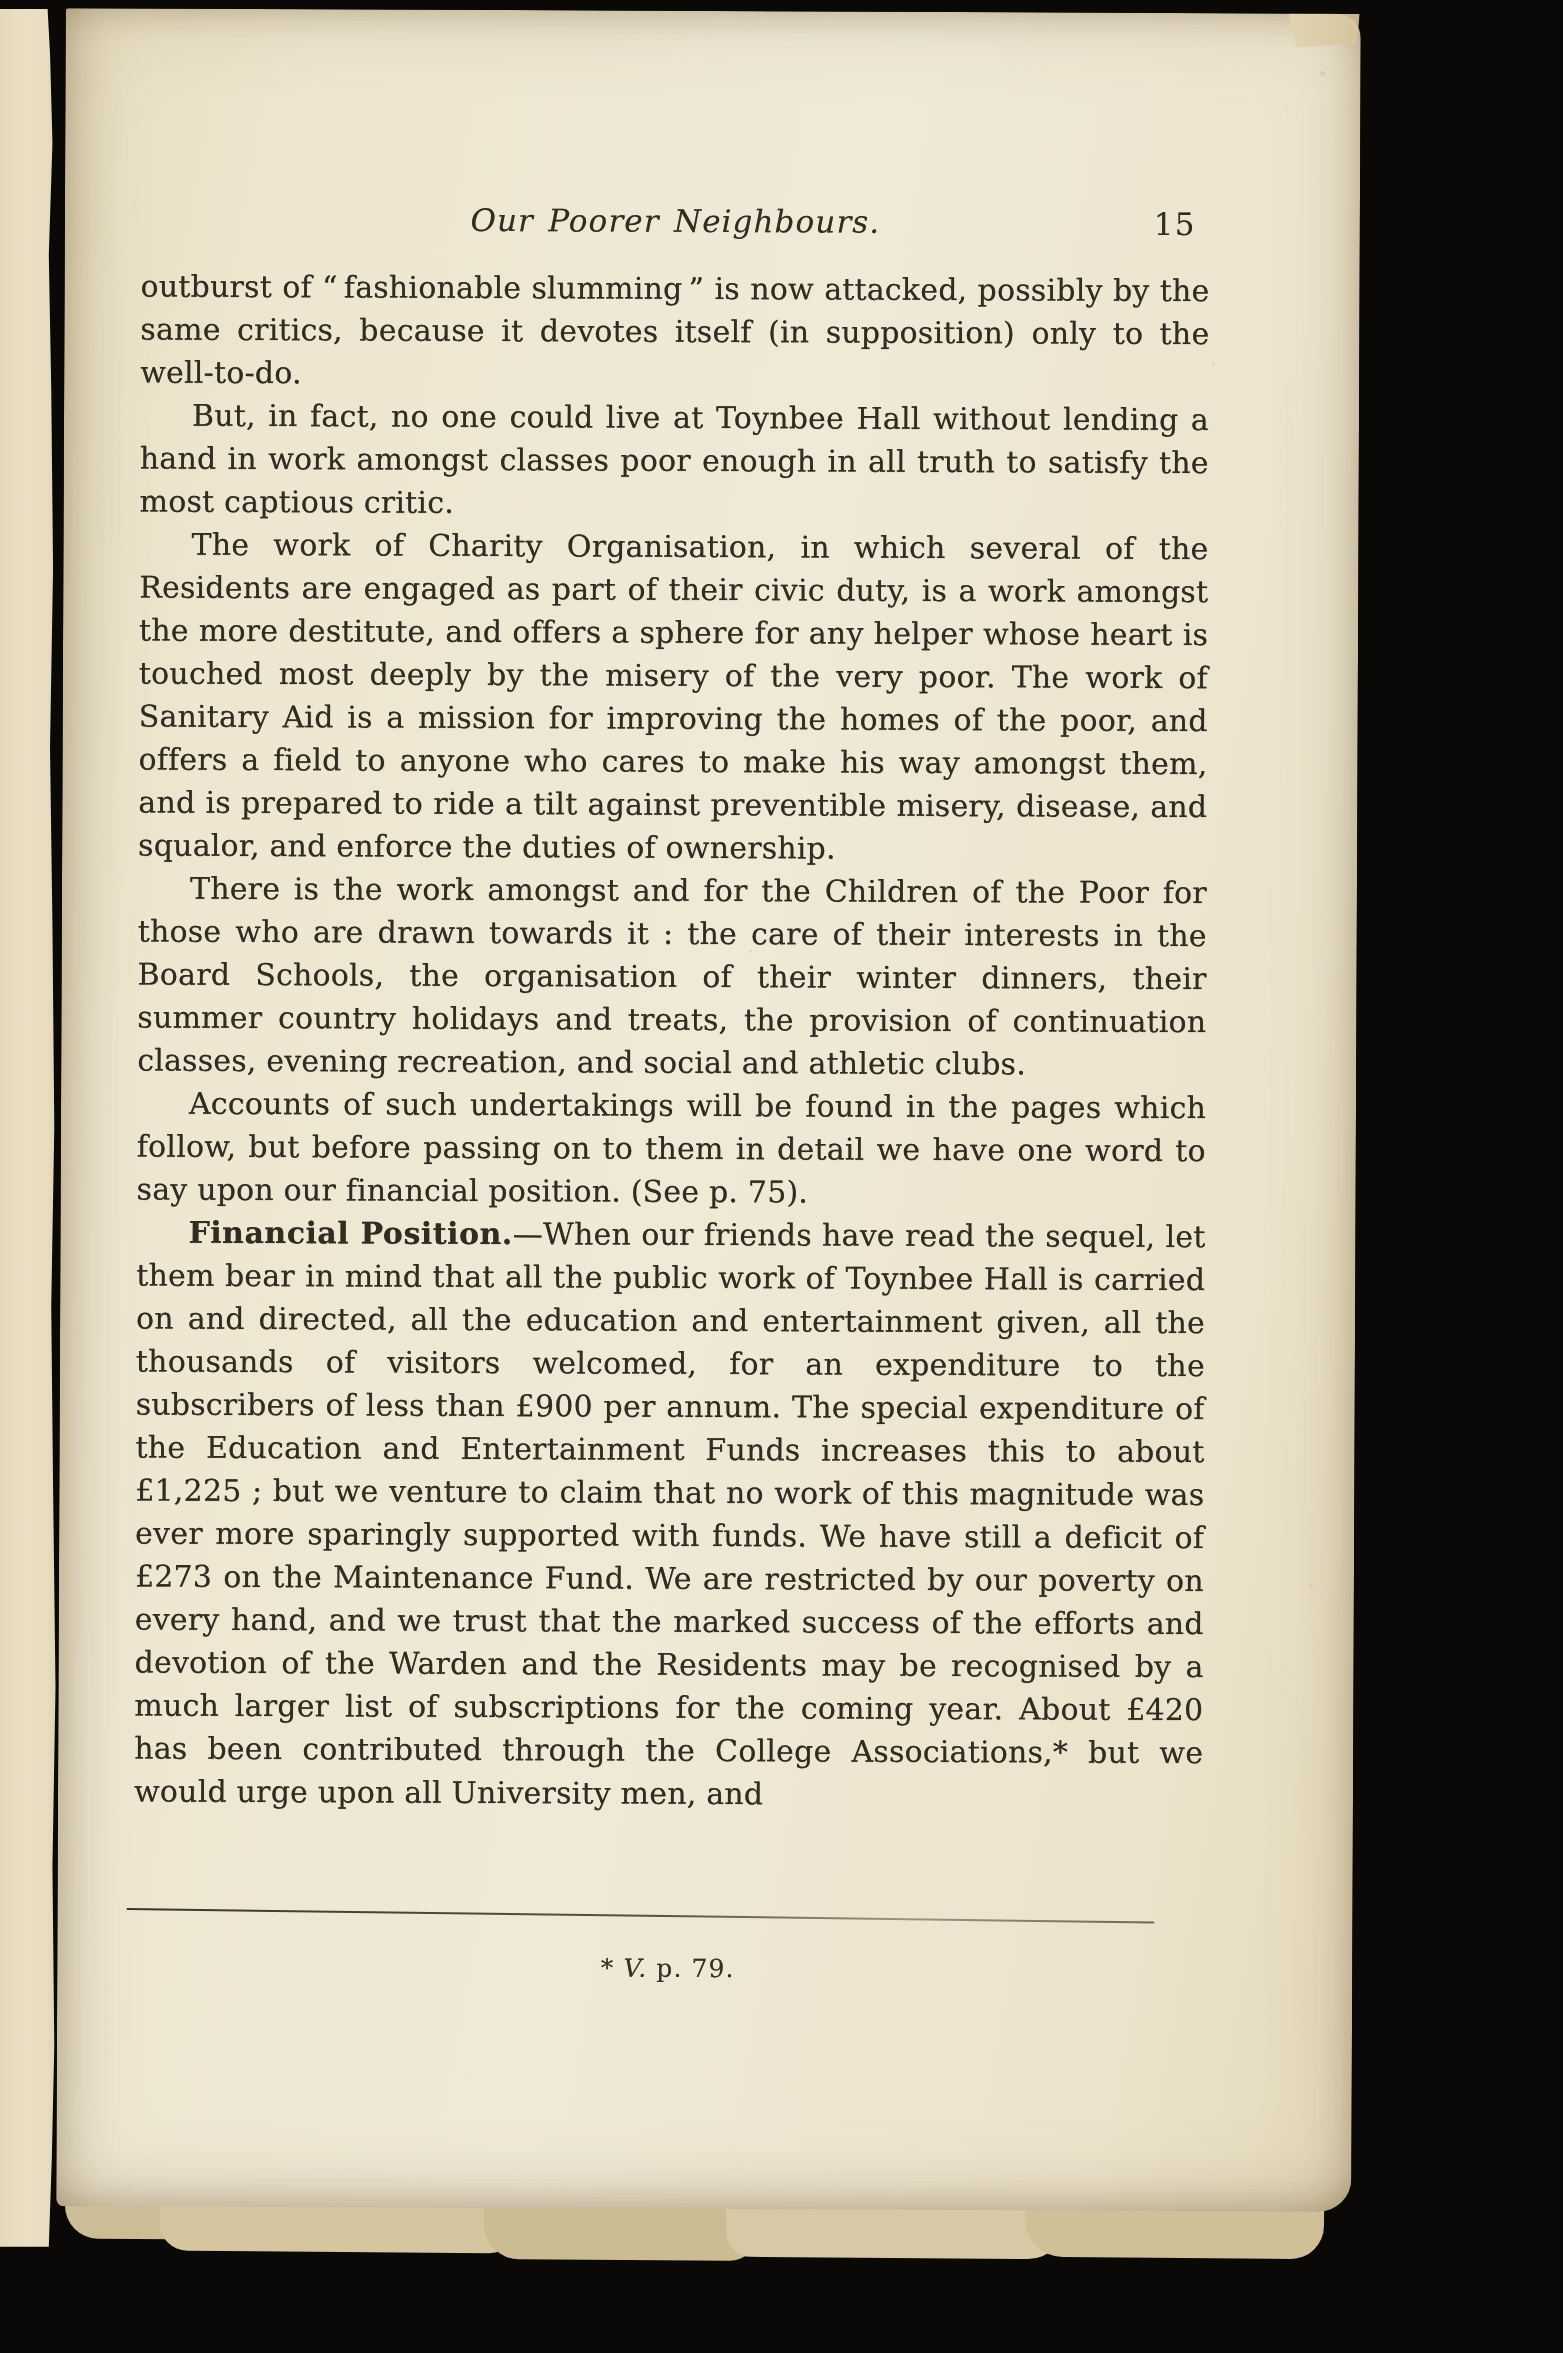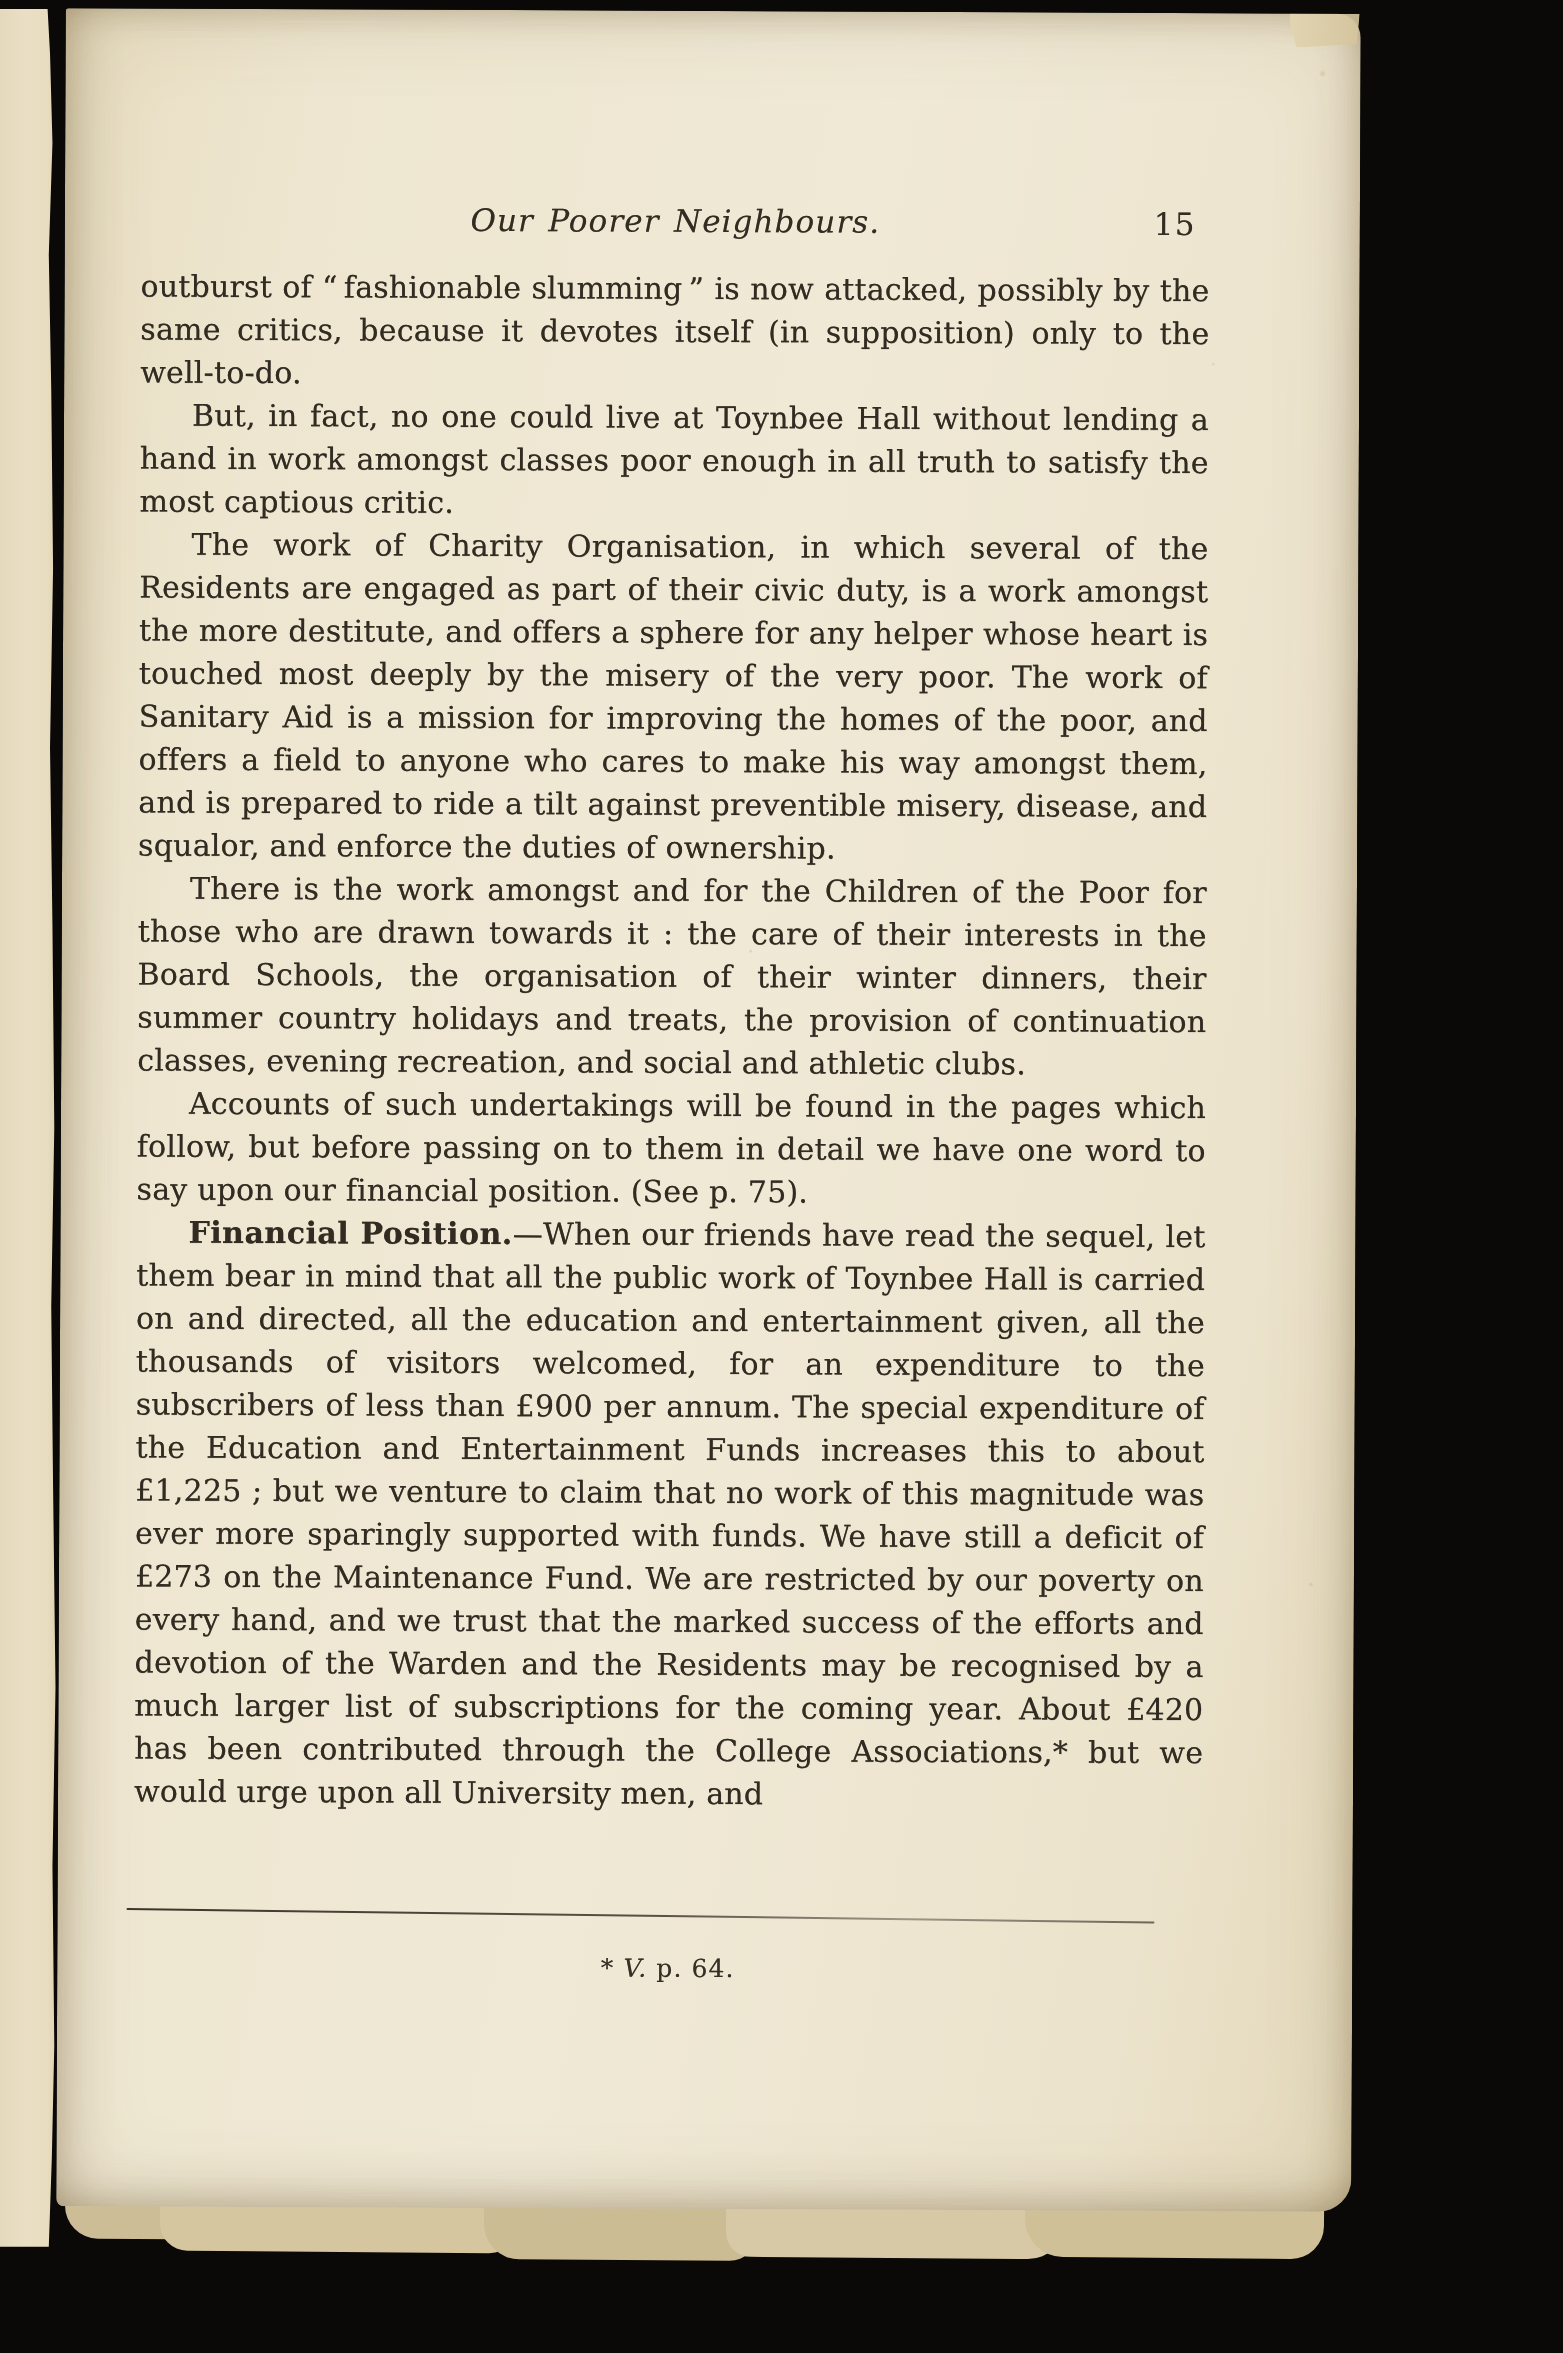--- a/index.html
+++ b/index.html
@@ -162,16 +162,16 @@
     <p class="no-indent">outburst of “ fashionable slumming ” is now attacked, possibly by the same critics, because it devotes itself (in supposition) only to the well-to-do.</p>
     <p>But, in fact, no one could live at Toynbee Hall without lending a hand in work amongst classes poor enough in all truth to satisfy the most captious critic.</p>
     <p>The work of Charity Organisation, in which several of the Residents are engaged as part of their civic duty, is a work amongst the more destitute, and offers a sphere for any helper whose heart is touched most deeply by the misery of the very poor. The work of Sanitary Aid is a mission for improving the homes of the poor, and offers a field to anyone who cares to make his way amongst them, and is prepared to ride a tilt against preventible misery, disease, and squalor, and enforce the duties of ownership.</p>
     <p>There is the work amongst and for the Children of the Poor for those who are drawn towards it&nbsp;: the care of their interests in the Board Schools, the organisation of their winter dinners, their summer country holidays and treats, the provision of continuation classes, evening recreation, and social and athletic clubs.</p>
     <p>Accounts of such undertakings will be found in the pages which follow, but before passing on to them in detail we have one word to say upon our financial position. (See p. 75).</p>
     <p><b class="fin-heading">Financial Position.</b><span>—When our friends have read the sequel, let them bear in mind that all the public work of Toynbee Hall is carried on and directed, all the education and entertainment given, all the thousands of visitors welcomed, for an expenditure to the subscribers of less than £900 per annum. The special expenditure of the Education and Entertainment Funds increases this to about £1,225&nbsp;; but we venture to claim that no work of this magnitude was ever more sparingly supported with funds. We have still a deficit of £273 on the Maintenance Fund. We are restricted by our poverty on every hand, and we trust that the marked success of the efforts and devotion of the Warden and the Residents may be recognised by a much larger list of subscriptions for the coming year. About £420 has been contributed through the College Associations,* but we would urge upon all University men, and</span></p>
   </div>
 
   <div class="footnote-rule"></div>
 
-  <div class="footnote"><span>* </span><span class="ref">V.</span><span> p. 64.</span></div>
+  <div class="footnote"><span>* </span><span class="ref">V.</span><span> p. 79.</span></div>
 
 </div>
 
 
 </body></html>

